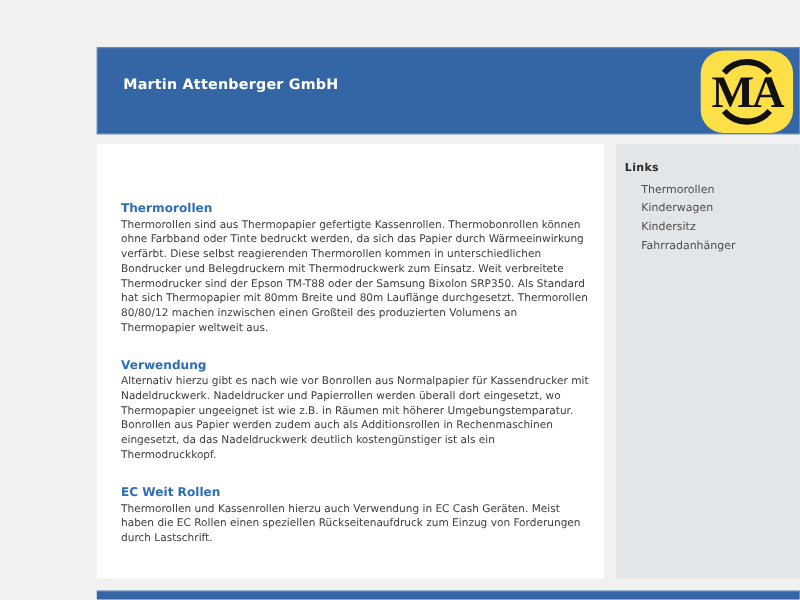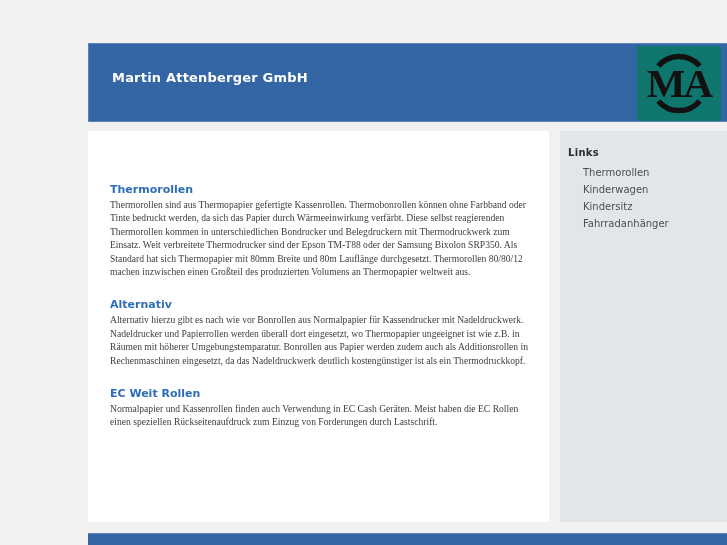--- a/index.html
+++ b/index.html
@@ -28,21 +28,22 @@
     padding: 26px 0 0 23px;
     font-size: 13px;
     font-weight: bold;
     color: #ffffff;
     letter-spacing: 0.2px;
   }
   .logo-box {
     position: absolute;
     left: 548px; top: 2px;
     width: 84px; height: 75px;
-    background: #0f766e;
+    background: #fde047;
+    border-radius: 21px;
   }
   .logo-box svg { display: block; width: 84px; height: 75px; }
   .logo-box text {
     font-family: "Liberation Serif", "DejaVu Serif", serif;
     font-weight: bold;
     font-size: 41px;
     letter-spacing: -2px;
     fill: #111111;
   }
   
@@ -63,21 +64,20 @@
     font-weight: bold;
     color: #2e6db7;
   }
   .section:first-child h2 { margin-top: 0; }
   .section p {
     margin: 0;
     font-size: 9.6px;
     line-height: 13.4px;
     color: #3d3d3d;
     max-width: 428px;
-    font-family: Liberation Serif, serif;
   }
   .sidebar {
     width: 180px;
     min-height: 391px;
     background: #e3e6e9;
     padding: 16px 10px 10px 8px;
   }
   .sidebar-title {
     font-size: 10px;
     font-weight: bold;
@@ -120,26 +120,26 @@
   </header>
 
   <div class="content-row">
 
     <main class="main-content">
       <div class="section">
         <h2>Thermorollen</h2>
         <p>Thermorollen sind aus Thermopapier gefertigte Kassenrollen. Thermobonrollen können ohne Farbband oder Tinte bedruckt werden, da sich das Papier durch Wärmeeinwirkung verfärbt. Diese selbst reagierenden Thermorollen kommen in unterschiedlichen Bondrucker und Belegdruckern mit Thermodruckwerk zum Einsatz. Weit verbreitete Thermodrucker sind der Epson TM-T88 oder der Samsung Bixolon SRP350. Als Standard hat sich Thermopapier mit 80mm Breite und 80m Lauflänge durchgesetzt. Thermorollen 80/80/12 machen inzwischen einen Großteil des produzierten Volumens an Thermopapier weltweit aus.</p>
       </div>
       <div class="section">
-        <h2>Alternativ</h2>
+        <h2>Verwendung</h2>
         <p>Alternativ hierzu gibt es nach wie vor Bonrollen aus Normalpapier für Kassendrucker mit Nadeldruckwerk. Nadeldrucker und Papierrollen werden überall dort eingesetzt, wo Thermopapier ungeeignet ist wie z.B. in Räumen mit höherer Umgebungstemparatur. Bonrollen aus Papier werden zudem auch als Additionsrollen in Rechenmaschinen eingesetzt, da das Nadeldruckwerk deutlich kostengünstiger ist als ein Thermodruckkopf.</p>
       </div>
       <div class="section">
         <h2>EC Weit Rollen</h2>
-        <p>Normalpapier und Kassenrollen finden auch Verwendung in EC Cash Geräten. Meist haben die EC Rollen einen speziellen Rückseitenaufdruck zum Einzug von Forderungen durch Lastschrift.</p>
+        <p>Thermorollen und Kassenrollen hierzu auch Verwendung in EC Cash Geräten. Meist haben die EC Rollen einen speziellen Rückseitenaufdruck zum Einzug von Forderungen durch Lastschrift.</p>
       </div>
     </main>
 
     <aside class="sidebar">
       <div class="sidebar-title">Links</div>
       <ul class="sidebar-list">
         <li>Thermorollen</li>
         <li>Kinderwagen</li>
         <li>Kindersitz</li>
         <li>Fahrradanhänger</li>

